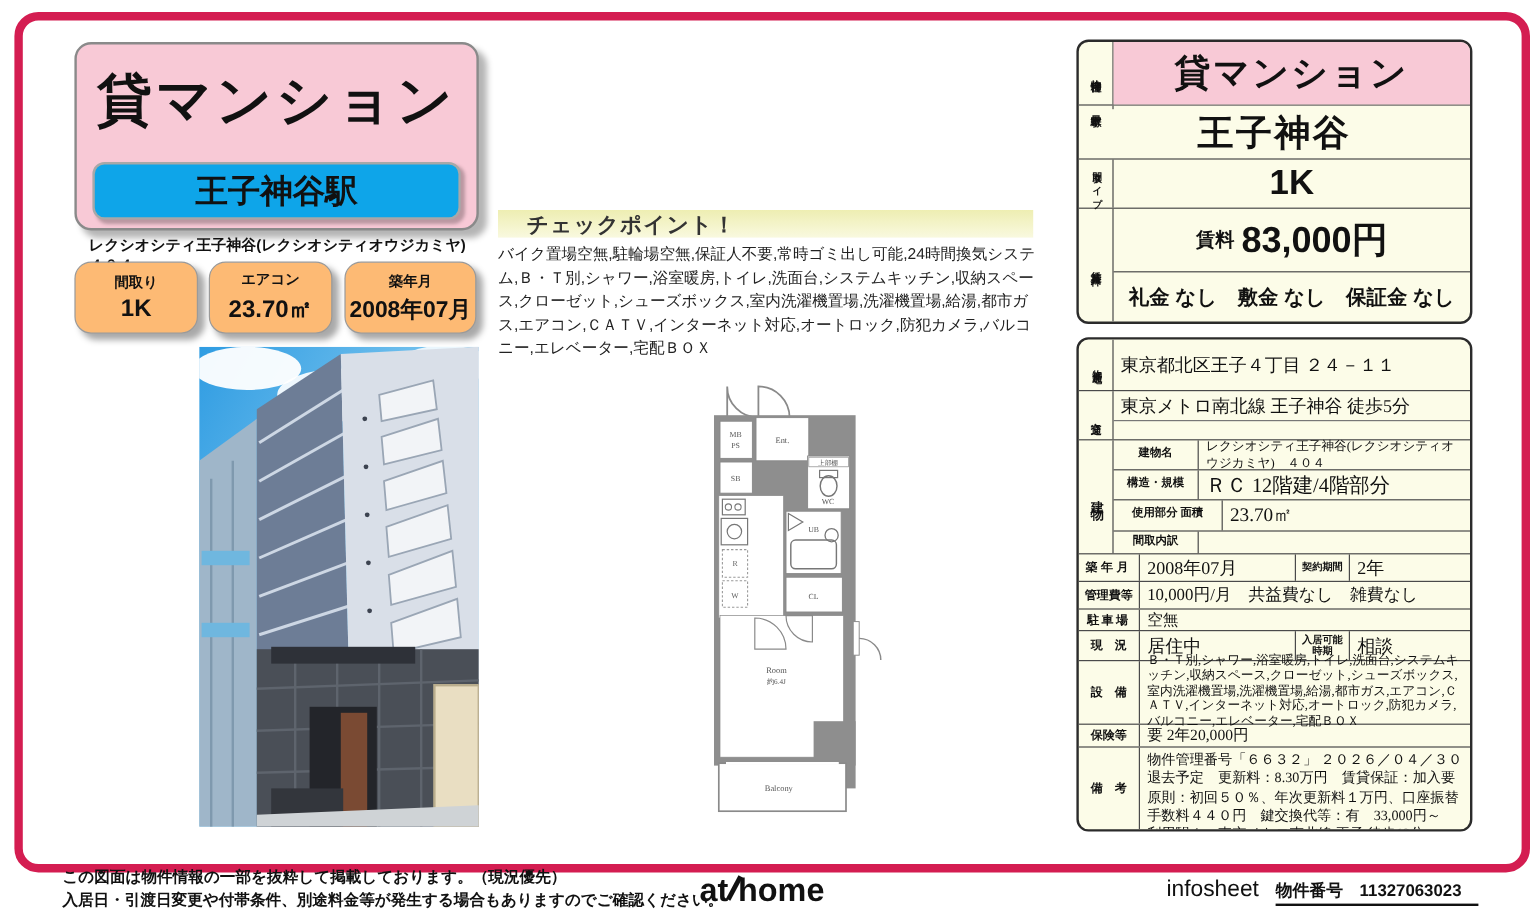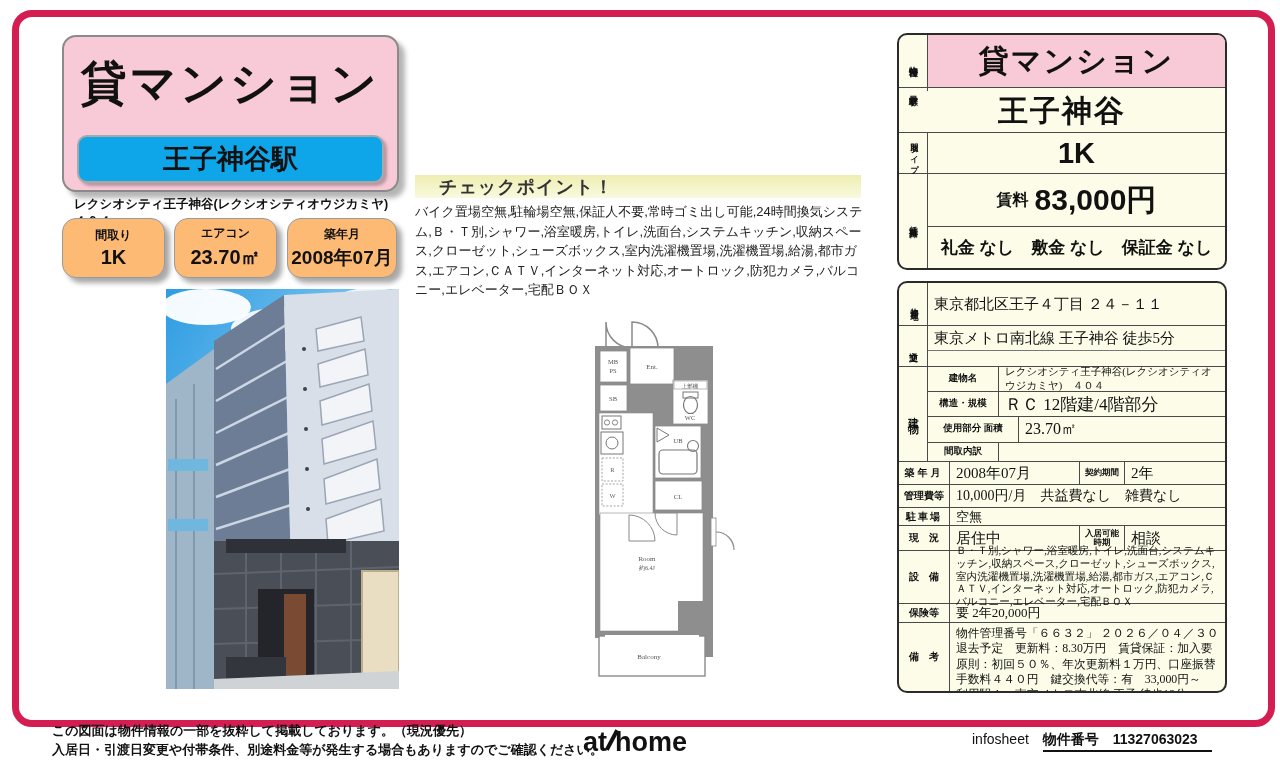--- a/index.html
+++ b/index.html
@@ -75,21 +75,21 @@
   .r-stat{height:24px;} .r-stat .cellv{font-size:15px;}
   .r-eqp{height:52px;} .r-eqp .cellv{font-size:10.6px;line-height:1.22;}
   .r-ins{height:18px;} .r-ins .cellv{font-size:13px;}
   .r-note{height:68px;} .r-note .cellv{font-size:11.8px;line-height:1.3;align-items:flex-start;padding-top:3px;}
 
   
   .disc{left:52px;top:722px;font-size:13px;font-weight:bold;line-height:1.45;color:#111;}
   .logo{left:583px;top:727px;font-size:27px;font-weight:bold;letter-spacing:0px;display:flex;align-items:center;}
   .logo .slash{display:inline-block;width:4px;height:22px;background:#111;transform:rotate(28deg);margin:0 1px 6px 3px;}
   .sheet{left:972px;top:731px;display:flex;align-items:baseline;}
-  .sheet .isname{font-size:14px;}
+  .sheet .isname{font-size:19px;}
   .sheet .pno{font-size:14px;font-weight:bold;border-bottom:2px solid #111;margin-left:14px;padding:0 4px 1px 0;}
   .sheet .pno span{margin-right:10px;}
 </style>
 </head>
 <body>
 
 <div class="abs frame"></div>
 
 <div class="abs title-box">
   <div class="title-main">貸マンション</div>

